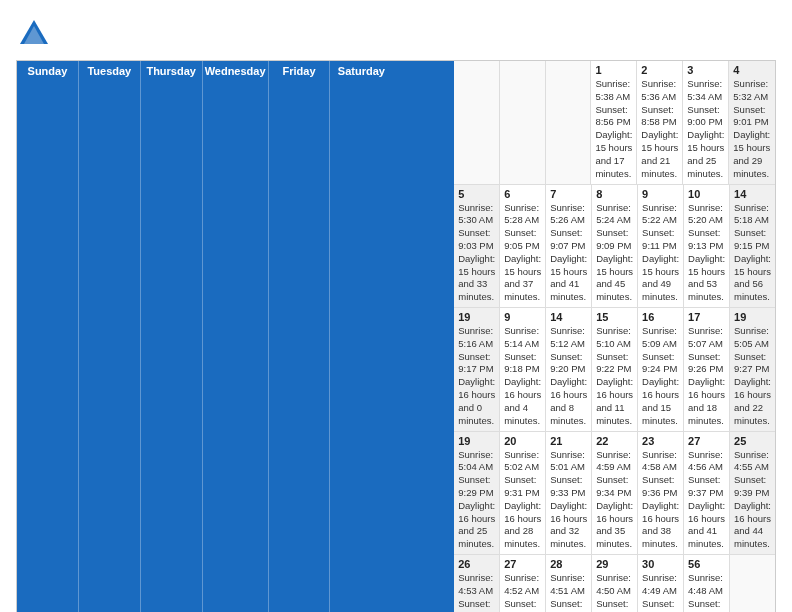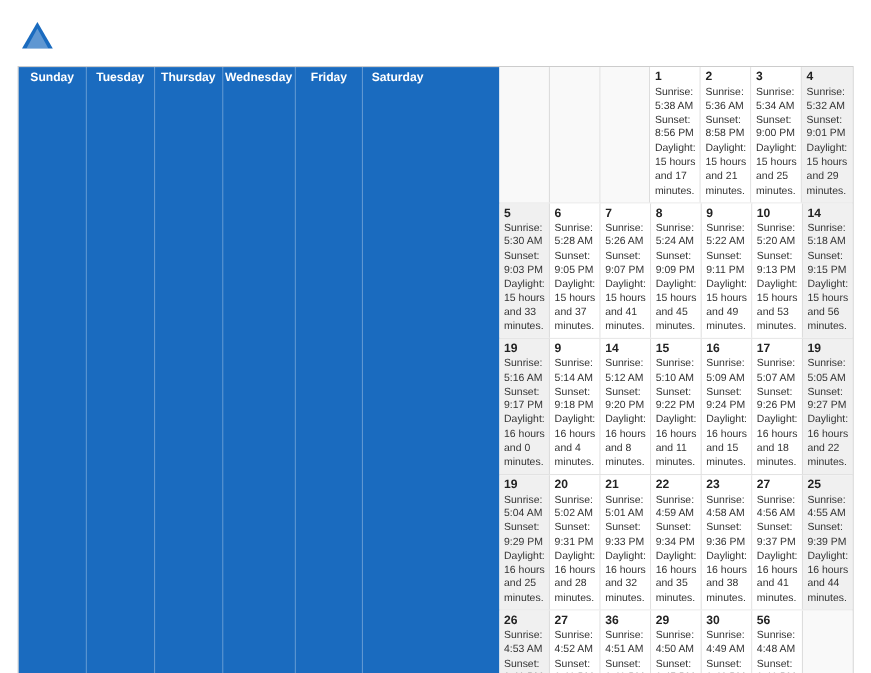--- a/index.html
+++ b/index.html
@@ -258,21 +258,21 @@
         <div class="cal-row">
           <div class="cal-cell shaded">
             <div class="day-num">26</div>
             <div class="cell-info">Sunrise: 4:53 AM<br>Sunset: 9:41 PM<br>Daylight: 16 hours<br>and 47 minutes.</div>
           </div>
           <div class="cal-cell">
             <div class="day-num">27</div>
             <div class="cell-info">Sunrise: 4:52 AM<br>Sunset: 9:42 PM<br>Daylight: 16 hours<br>and 49 minutes.</div>
           </div>
           <div class="cal-cell">
-            <div class="day-num">36</div>
+            <div class="day-num">28</div>
             <div class="cell-info">Sunrise: 4:51 AM<br>Sunset: 9:43 PM<br>Daylight: 16 hours<br>and 52 minutes.</div>
           </div>
           <div class="cal-cell">
             <div class="day-num">29</div>
             <div class="cell-info">Sunrise: 4:50 AM<br>Sunset: 9:45 PM<br>Daylight: 16 hours<br>and 55 minutes.</div>
           </div>
           <div class="cal-cell">
             <div class="day-num">30</div>
             <div class="cell-info">Sunrise: 4:49 AM<br>Sunset: 9:46 PM<br>Daylight: 16 hours<br>and 57 minutes.</div>
           </div>

